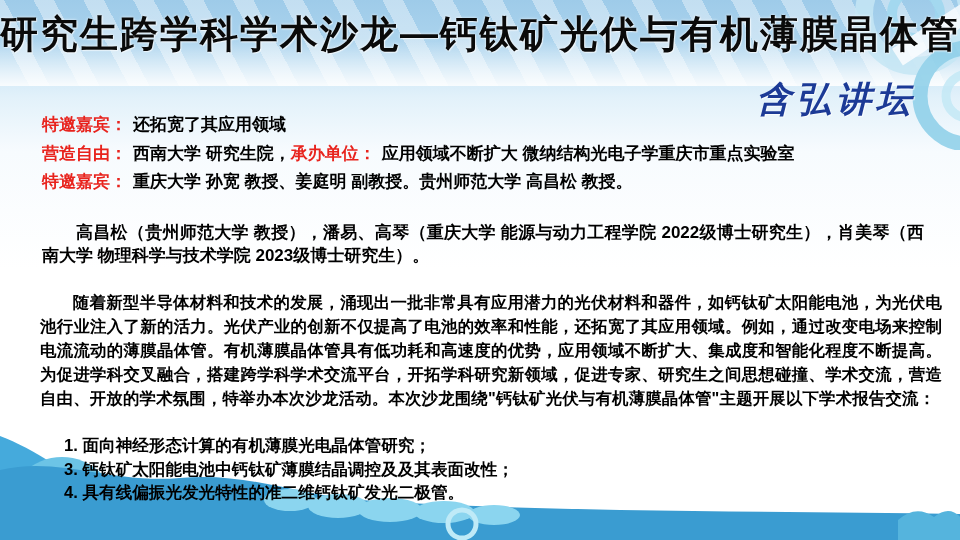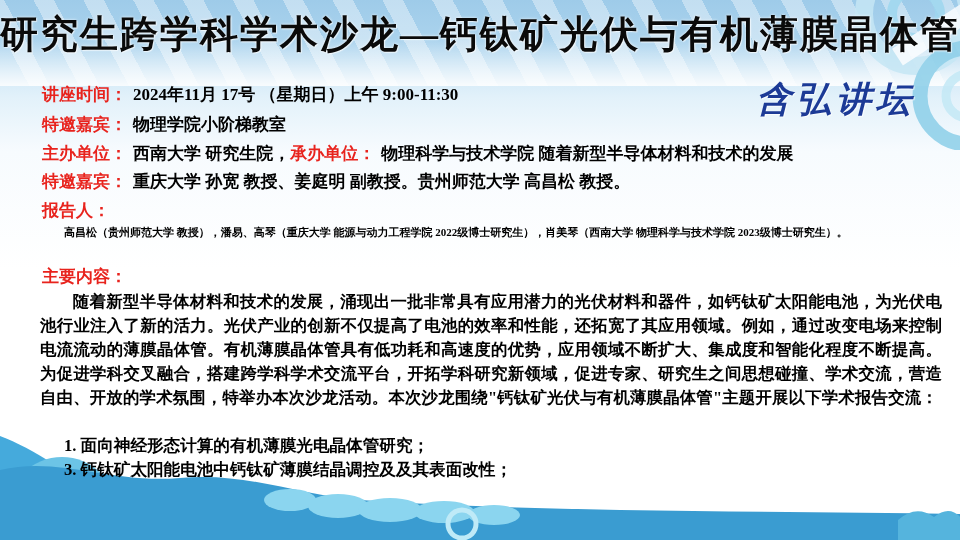--- a/index.html
+++ b/index.html
@@ -1,18 +1,18 @@
 <!DOCTYPE html>
 <html><head>
 <meta charset="utf-8">
 <style>
   html,body{margin:0;padding:0;background:#ffffff;}
   .stage{
     position:relative;width:960px;height:540px;overflow:hidden;
-    font-family:Liberation Serif, serif;
+    font-family:Liberation Sans, sans-serif;
     background:linear-gradient(180deg,#a9d3ee 0%,#bfe0f4 9%,#e2f1fa 18%,#f7fbfe 28%,#ffffff 50%,#ffffff 100%);
   }
   
   .top-band{
     position:absolute;top:0;left:0;right:0;height:86px;
     background:
       linear-gradient(180deg,rgba(255,255,255,0) 45%,rgba(255,255,255,.9) 100%),
       repeating-linear-gradient(62deg,rgba(255,255,255,0) 0 26px,rgba(255,255,255,.38) 26px 44px),
       linear-gradient(180deg,#9ecbe9 0%,#b9dcf2 100%);
   }
@@ -26,21 +26,21 @@
     text-shadow:0 0 3px rgba(255,255,255,.85),1px 1px 0 rgba(255,255,255,.5);
   }
   .forum-badge{
     position:absolute;top:76px;right:44px;
     font-size:35px;font-weight:bold;font-style:italic;color:#1c3a96;
     letter-spacing:5px;text-shadow:1px 1px 1px rgba(255,255,255,.8);
   }
   .row{position:absolute;left:42px;right:30px;font-size:17px;font-weight:bold;color:#000;line-height:21px;white-space:nowrap;}
   .lbl{color:#e8231d;margin-right:6px;}
   .para{
-    position:absolute;left:42px;right:36px;font-size:11px;font-weight:bold;color:#000;
+    position:absolute;left:42px;right:36px;font-size:17px;font-weight:bold;color:#000;
     line-height:23px;text-indent:2em;text-align:justify;
   }
   .mainpara{
     position:absolute;left:40px;right:18px;font-size:16.4px;font-weight:bold;color:#000;
     line-height:24px;text-indent:2em;text-align:justify;letter-spacing:.2px;
   }
   .topics{position:absolute;left:64px;right:40px;font-size:16.6px;font-weight:bold;color:#000;line-height:23.5px;}
   .topics div{white-space:nowrap;}
 </style>
 </head>
@@ -78,46 +78,38 @@
       <ellipse cx="494" cy="115" rx="26" ry="10"></ellipse>
     </g>
     <circle cx="462" cy="124" r="14" fill="none" stroke="#bfeaf7" stroke-width="5"></circle>
     <path d="M898,120 q18,-16 36,-3 q16,-13 28,2 L960,140 L898,140 Z" fill="#55b4dd"></path>
   </svg>
 
   <div class="title">研究生跨学科学术沙龙—钙钛矿光伏与有机薄膜晶体管</div>
 
   <div class="forum-badge">含弘讲坛</div>
 
-  <div class="row" style="top:84px;">
-    <span class="lbl">讲座时间：</span><span>2024年11月  17号 （星期日）上午 9:00-11:30</span>
-  </div>
 
   <div class="row" style="top:114px;">
-    <span class="lbl">特邀嘉宾：</span><span>物理学院小阶梯教室</span>
+    <span class="lbl">特邀嘉宾：</span><span>还拓宽了其应用领域</span>
   </div>
 
   <div class="row" style="top:143px;">
-    <span class="lbl">主办单位：</span><span>西南大学 研究生院，</span><span class="lbl">承办单位：</span><span>物理科学与技术学院  随着新型半导体材料和技术的发展</span>
+    <span class="lbl">营造自由：</span><span>西南大学 研究生院，</span><span class="lbl">承办单位：</span><span>应用领域不断扩大  微纳结构光电子学重庆市重点实验室</span>
   </div>
 
   <div class="row" style="top:171px;">
     <span class="lbl">特邀嘉宾：</span><span>重庆大学 孙宽 教授、姜庭明 副教授。贵州师范大学 高昌松 教授。</span>
   </div>
 
-  <div class="row" style="top:200px;">
-    <span class="lbl">报告人：</span>
-  </div>
 
   <div class="para" style="top:221px;">高昌松（贵州师范大学 教授），潘易、高琴（重庆大学 能源与动力工程学院 2022级博士研究生），肖美琴（西南大学 物理科学与技术学院 2023级博士研究生）。</div>
 
-  <div class="row" style="top:266px;">
-    <span class="lbl">主要内容：</span>
-  </div>
 
   <div class="mainpara" style="top:290px;">随着新型半导体材料和技术的发展，涌现出一批非常具有应用潜力的光伏材料和器件，如钙钛矿太阳能电池，为光伏电池行业注入了新的活力。光伏产业的创新不仅提高了电池的效率和性能，还拓宽了其应用领域。例如，通过改变电场来控制电流流动的薄膜晶体管。有机薄膜晶体管具有低功耗和高速度的优势，应用领域不断扩大、集成度和智能化程度不断提高。为促进学科交叉融合，搭建跨学科学术交流平台，开拓学科研究新领域，促进专家、研究生之间思想碰撞、学术交流，营造自由、开放的学术氛围，特举办本次沙龙活动。本次沙龙围绕"钙钛矿光伏与有机薄膜晶体管"主题开展以下学术报告交流：</div>
 
   <div class="topics" style="top:434px;">
     <div>1. 面向神经形态计算的有机薄膜光电晶体管研究；</div>
     <div>3. 钙钛矿太阳能电池中钙钛矿薄膜结晶调控及及其表面改性；</div>
+    <div>4. 具有线偏振光发光特性的准二维钙钛矿发光二极管。</div>
   </div>
 
 </div>
 
 </body></html>

